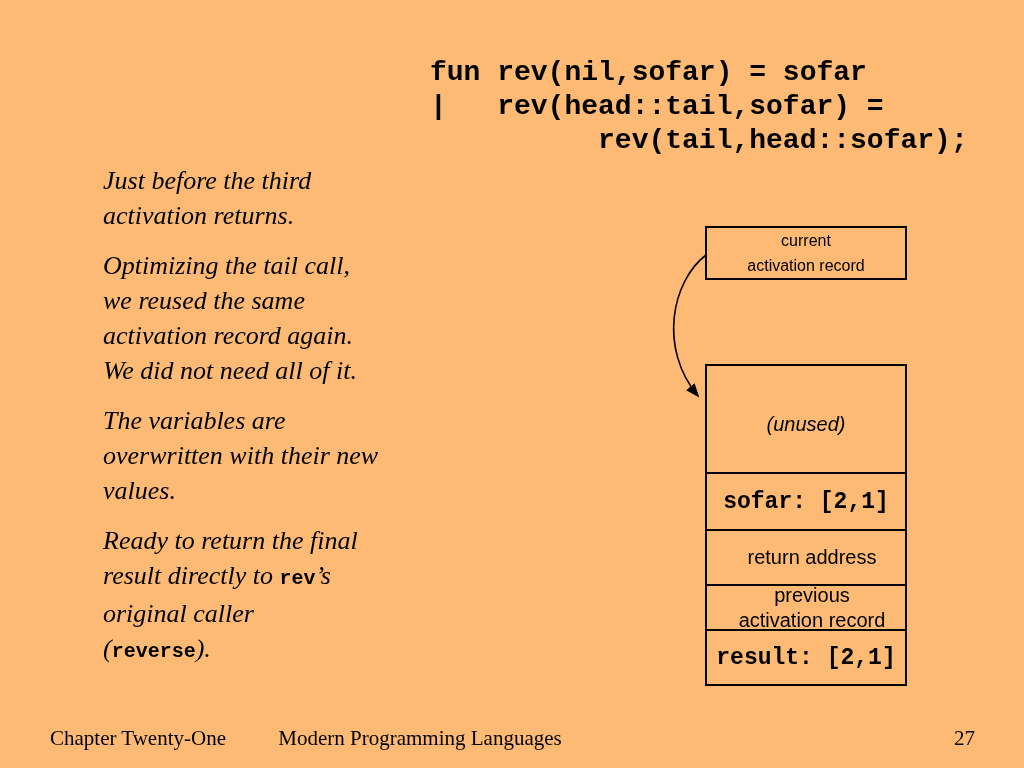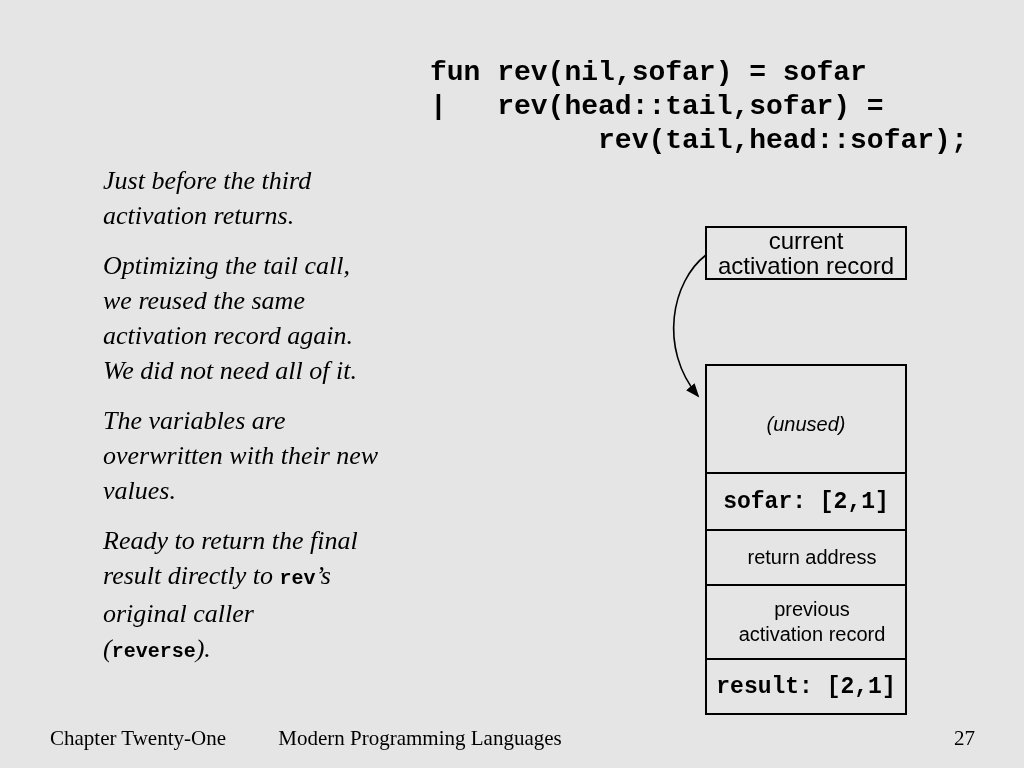--- a/index.html
+++ b/index.html
@@ -2,21 +2,21 @@
 <html><head>
 <meta charset="utf-8">
 <style>
   html, body { margin: 0; padding: 0; }
   body {
     width: 1024px; height: 768px;
     background: #ffffff; color: #000000;
     font-family: "Liberation Serif", serif;
     overflow: hidden;
   }
-  .slide { position: relative; width: 1024px; height: 768px; background: #e5e5e5; }
+  .slide { position: relative; width: 1024px; height: 768px; background: #fdba74; }
 
   
   .code-block {
     position: absolute; left: 430px; top: 56px; margin: 0;
     font-family: "Liberation Mono", monospace;
     font-weight: bold; font-size: 28px; line-height: 34px;
     white-space: pre; color: #000;
   }
 
   
@@ -32,36 +32,36 @@
   }
 
   
   .pointer-box {
     position: absolute; left: 705px; top: 226px;
     width: 202px; height: 54px; box-sizing: border-box;
     border: 2px solid #000;
     display: flex; align-items: center; justify-content: center;
     text-align: center; white-space: pre-line;
     font-family: "Liberation Sans", sans-serif;
-    font-size: 24px; line-height: 25px;
+    font-size: 16px; line-height: 25px;
   }
   .arrow-svg { position: absolute; left: 650px; top: 243px; }
 
   .stack { position: absolute; left: 705px; top: 348px; width: 202px; }
   .cell {
     box-sizing: border-box; width: 202px;
     border: 2px solid #000; margin-top: -2px;
     display: flex; align-items: center; justify-content: center;
     text-align: center; white-space: pre-line;
   }
   .cell:first-child { margin-top: 16px; }
   .cell:nth-child(1) { height: 110px; }
   .cell:nth-child(2) { height: 59px; }
   .cell:nth-child(3) { height: 57px; }
-  .cell:nth-child(4) { height: 76px; }
+  .cell:nth-child(4) { height: 47px; }
   .cell:nth-child(5) { height: 57px; }
   .cell.unused {
     font-family: "Liberation Sans", sans-serif;
     font-style: italic; font-size: 20px; padding-top: 10px;
   }
   .cell.code {
     font-family: "Liberation Mono", monospace;
     font-weight: bold; font-size: 23px;
   }
   .cell.sans {

